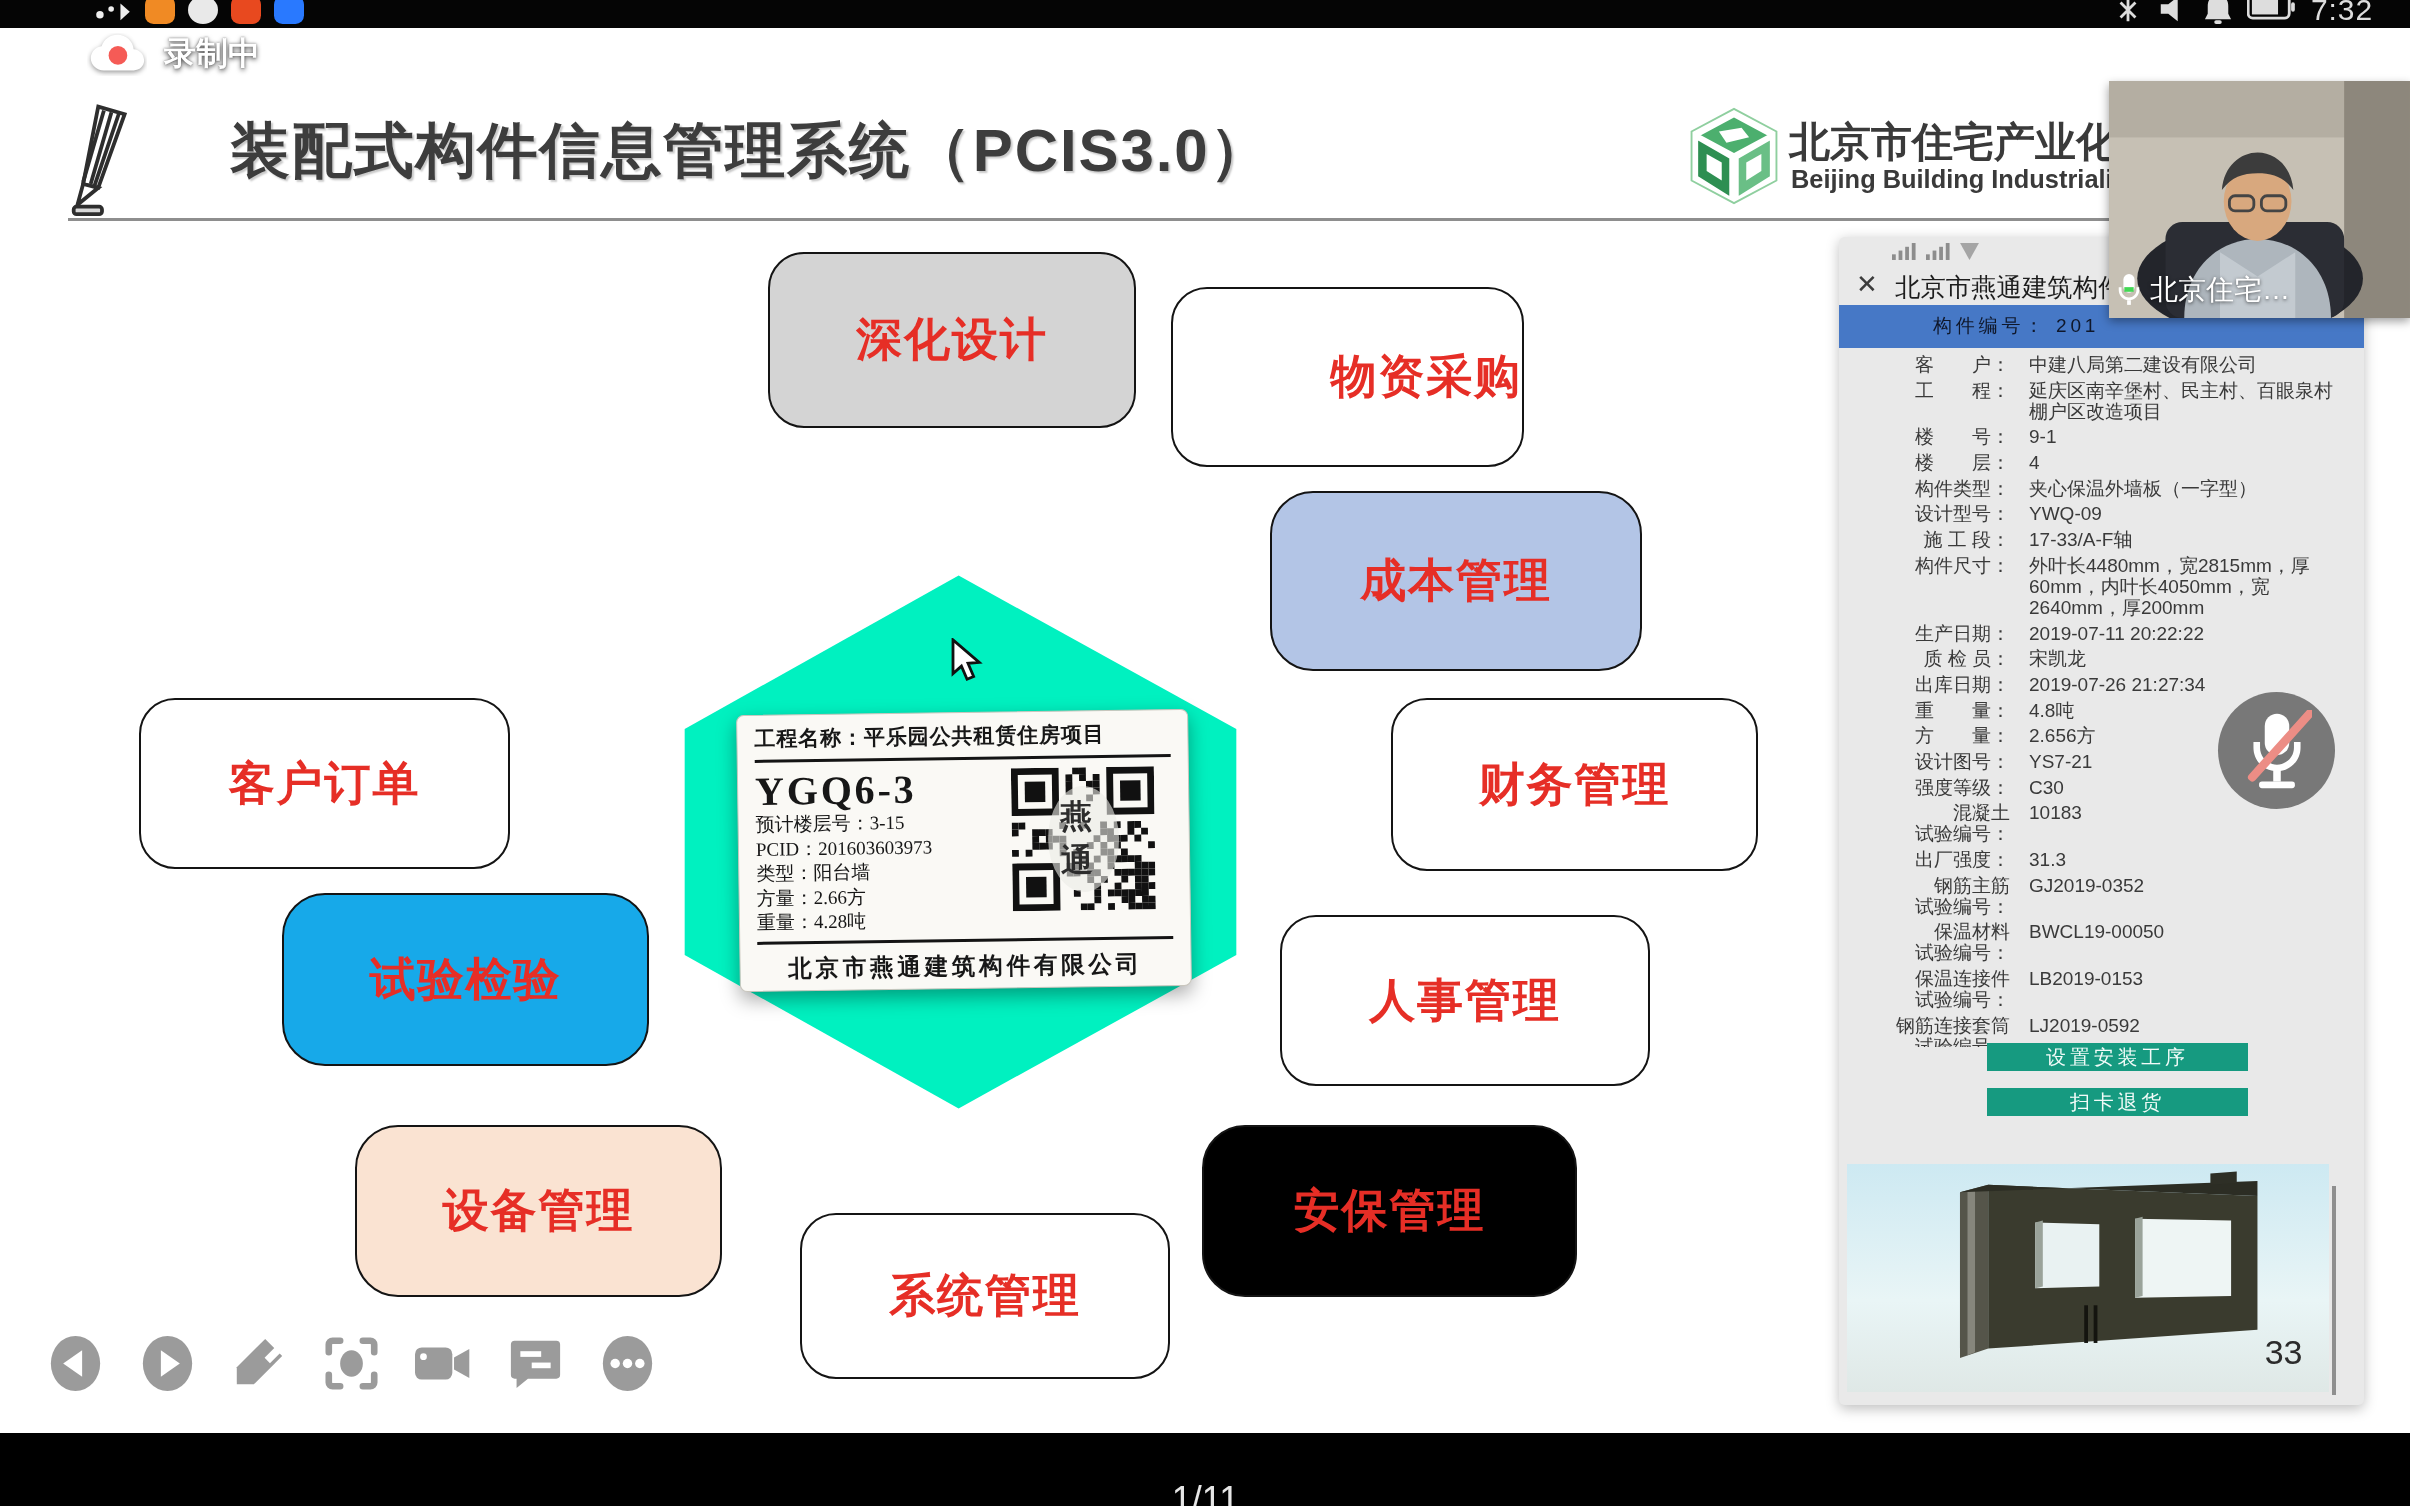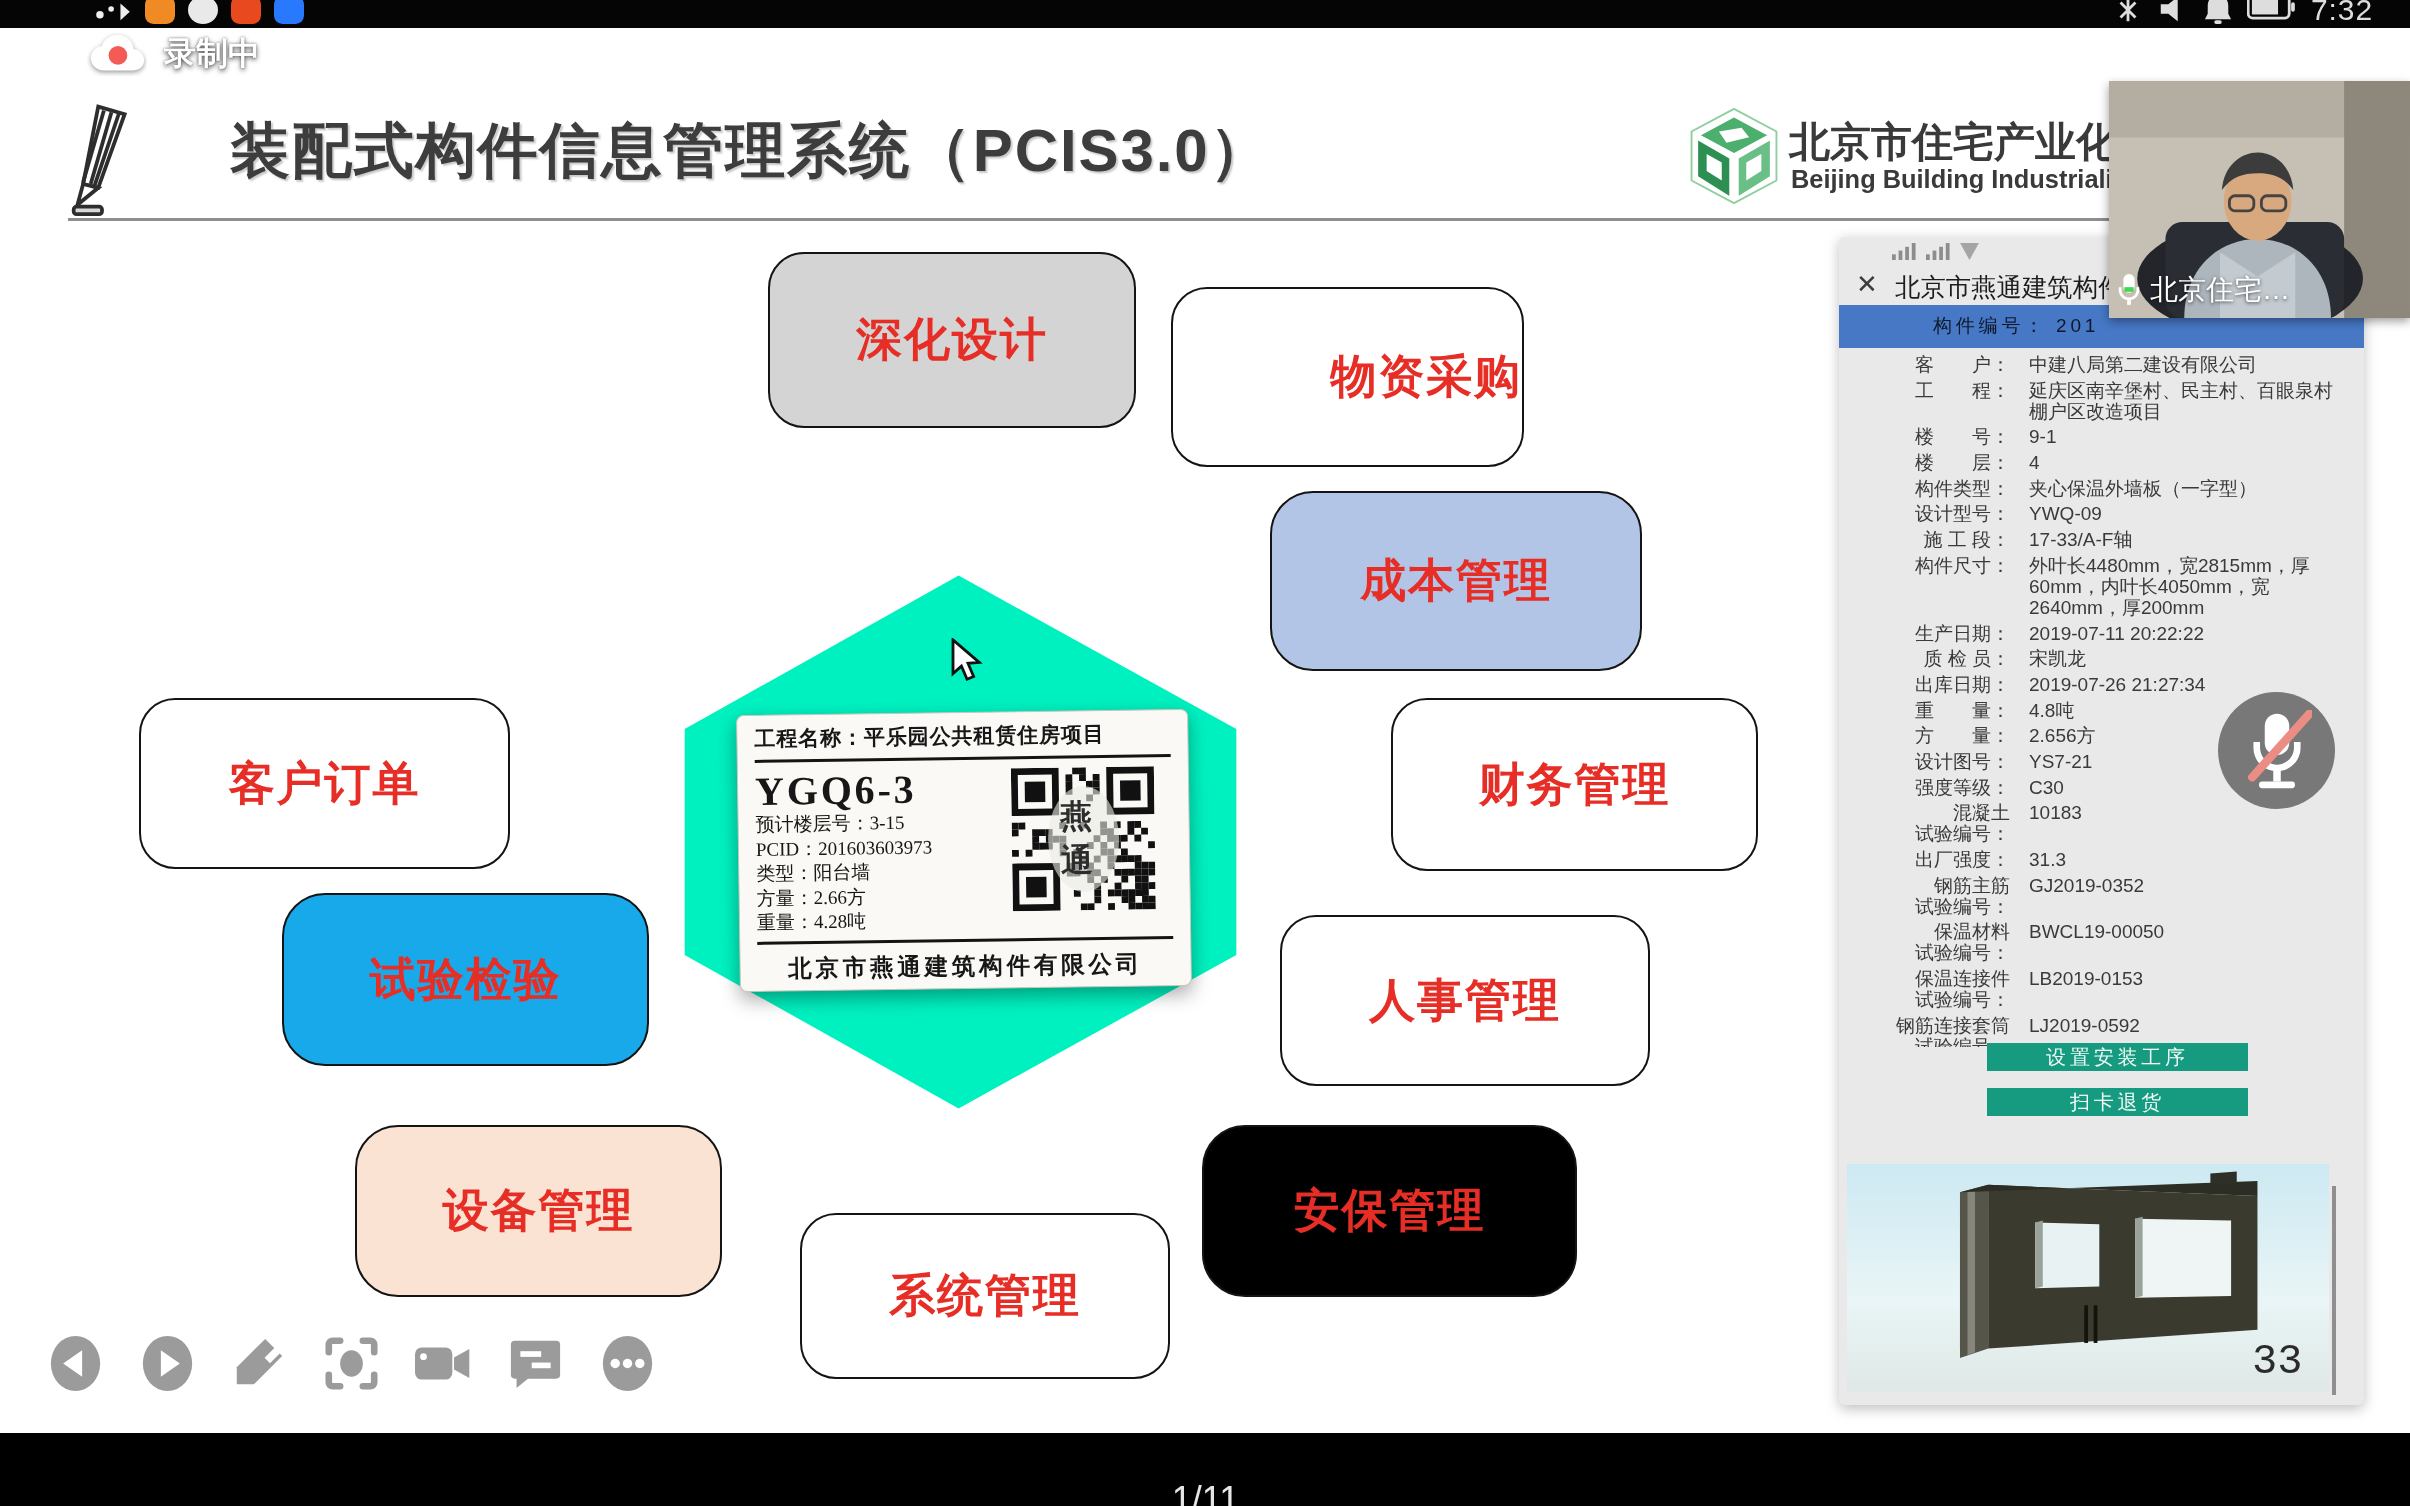--- a/index.html
+++ b/index.html
@@ -77,21 +77,21 @@
   .ap-row{display:flex;margin-bottom:4.7px;}
   .ap-label{width:158px;font-size:19px;line-height:21px;color:#3a3a3a;
             text-align:right;white-space:pre-line;flex:none;}
   .ap-value{font-size:19px;line-height:21px;color:#3a3a3a;padding-left:19px;white-space:pre-line;}
   .ap-btn{position:absolute;left:112px;width:261px;height:28px;background:#169a80;
           color:#f2fbf8;font-size:20px;letter-spacing:3.8px;display:flex;align-items:center;
           justify-content:center;margin-left:36px;}
   .ap-btn1{top:806px;} .ap-btn2{top:851px;}
   .ap-image{position:absolute;left:7.5px;top:927px;width:482px;height:228px;
             background:linear-gradient(180deg,#cde9f2 0%,#e9f5f6 60%,#dfe8e6 100%);}
-  .ap-page{position:absolute;right:26px;bottom:6px;font-size:42px;color:#2b2b2b;font-family:Liberation Mono, monospace;}
+  .ap-page{position:absolute;right:26px;bottom:20px;font-size:34px;color:#2b2b2b;}
   .ap-scrollbar{position:absolute;left:493px;top:949px;width:3.8px;height:209px;background:#8f8f8f;}
 
   
   .mutebtn{left:2218px;top:692px;width:117px;height:117px;border-radius:50%;
            background:rgba(110,110,110,.92);z-index:30;display:flex;align-items:center;
            justify-content:center;}
 
   
   .webcam{left:2109px;top:81px;width:301px;height:237px;background:#9a948a;overflow:hidden;
           z-index:40;box-shadow:0 3.8px 9.4px rgba(0,0,0,.4);}

